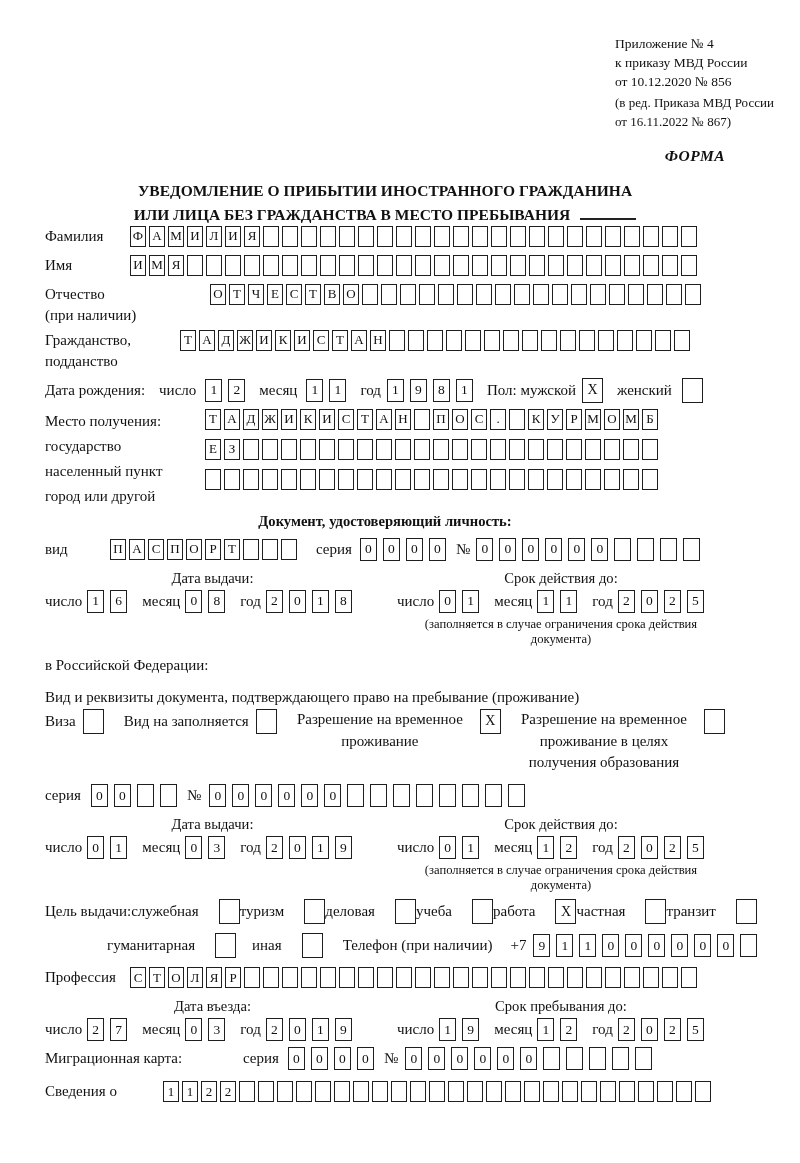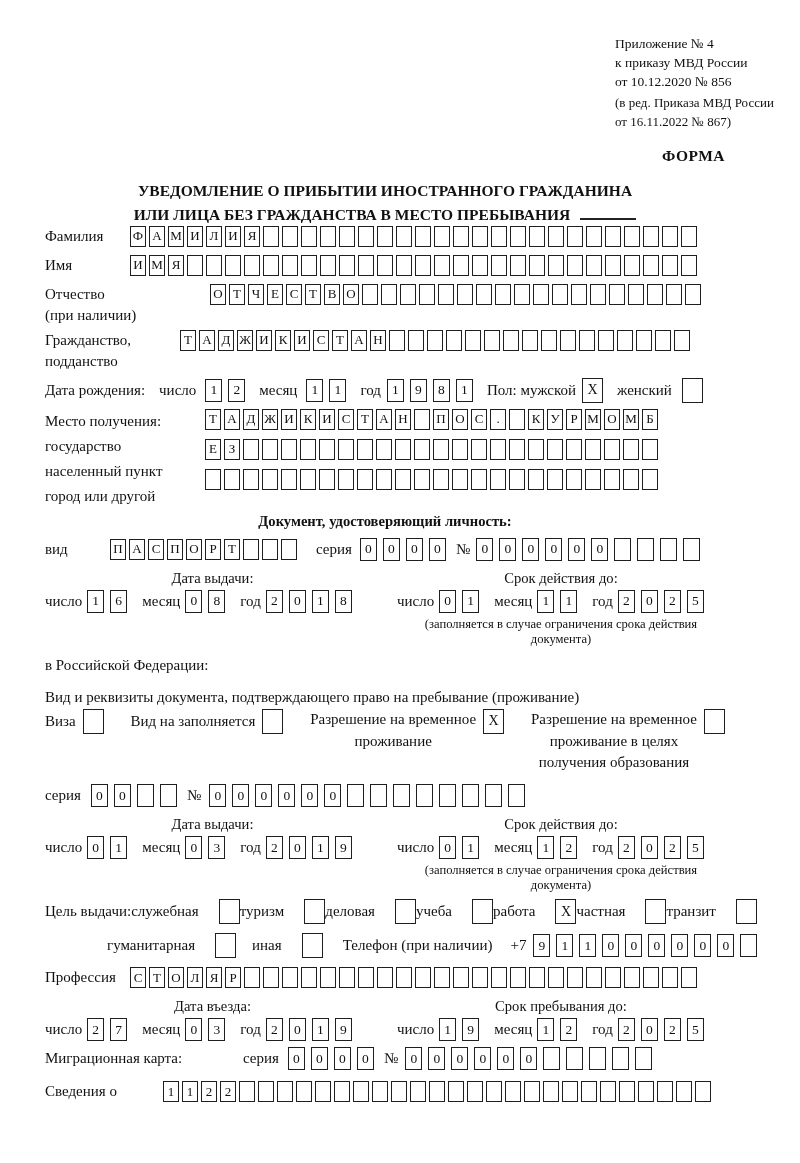--- a/index.html
+++ b/index.html
@@ -6,21 +6,21 @@
   body {
     width:800px; color:#111;
     font-family:"Liberation Serif","DejaVu Serif",serif;
     font-size:15px;
   }
   .page { padding:34px 15px 16px 45px; width:740px; box-sizing:border-box; }
 
   
   .appendix { margin-left:570px; font-size:13.5px; line-height:1.42; white-space:nowrap; }
   .edition  { margin-left:570px; font-size:13px;   line-height:1.42; white-space:nowrap; margin-top:3px; }
-  .forma { text-align:right; font-weight:bold; font-size:15.5px; margin-top:16px; letter-spacing:.5px; }
+  .forma { text-align:right; font-weight:bold; font-size:15.5px; margin-top:16px; letter-spacing:.5px;font-style:italic; }
 
   .title { text-align:center; font-weight:bold; font-size:15.5px; line-height:1.5; margin-top:14px; }
   .blank { display:inline-block; width:56px; border-bottom:2px solid #222; height:14px; margin-left:10px; }
   .sect  { text-align:center; font-weight:bold; font-size:14.6px; margin-top:24px; margin-bottom:22px; }
 
   
   .row { display:flex; align-items:center; margin-bottom:8px; }
   .align-top { align-items:flex-start; }
   .lbl { font-size:15px; flex:none; }
   .lbl2 { font-size:15px; line-height:21px; flex:none; }
@@ -47,21 +47,21 @@
   .col-r { flex:1; }
   .colhead { text-align:center; font-size:14.6px; margin-bottom:3px; }
   .date-line { display:flex; align-items:center; }
   .date-line .lbl { margin-right:5px; }
   .date-line .strip { margin-right:9px; }
   .note { font-size:12.6px; text-align:center; margin-top:4px; }
 
   .plain { font-size:15px; line-height:1.6; }
 
   .cbitem { display:flex; align-items:center; gap:7px; }
-  .cbitem-top { display:flex; align-items:flex-start; gap:7px; }
+  .cbitem-top { display:flex; align-items:flex-start; gap:17px; }
   .center-lines { text-align:center; line-height:1.45; font-size:15px; }
 
   .pp { display:flex; align-items:center; gap:20px; }
 </style>
 </head>
 <body>
 
 <div class="page">
 
   <div class="appendix">

